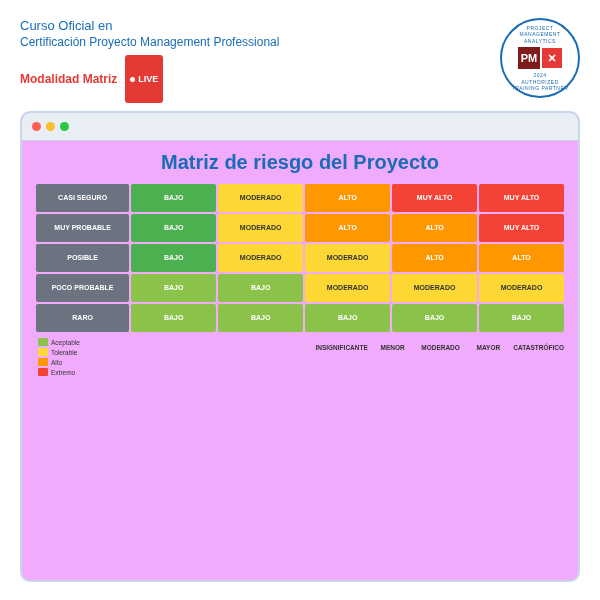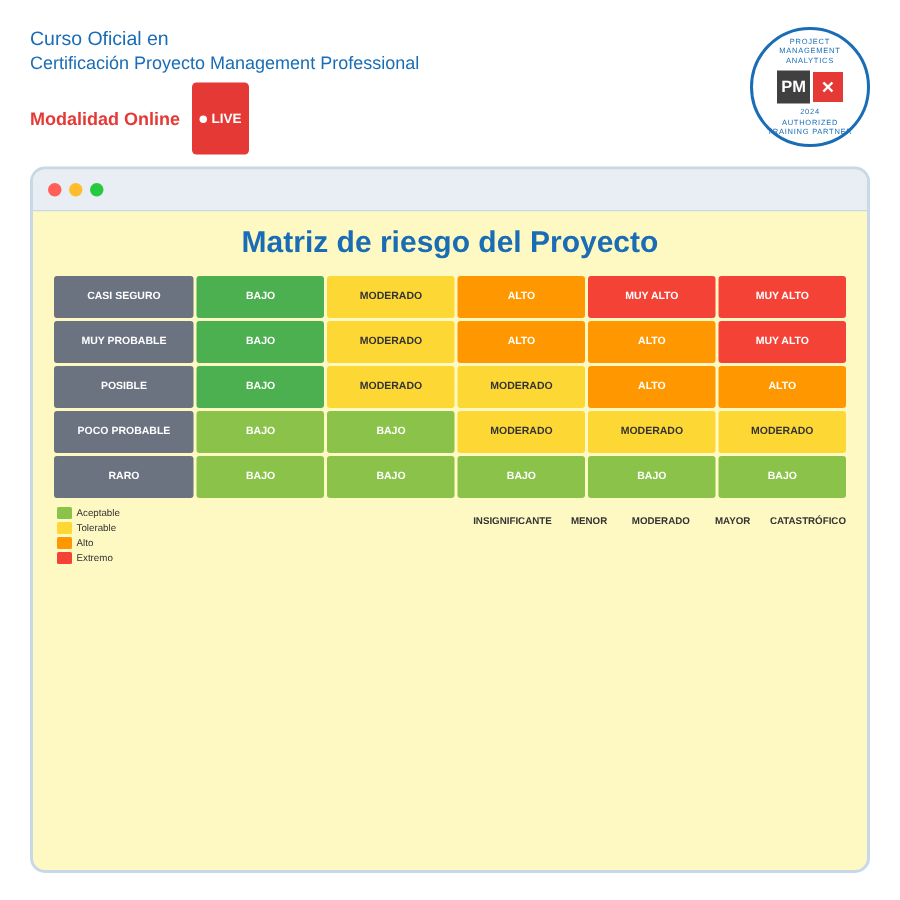--- a/index.html
+++ b/index.html
@@ -118,21 +118,21 @@
     .pm-logo {
       display: flex;
       align-items: center;
       gap: 2px;
       margin: 3px 0;
     }
 
     .pm-box {
       width: 22px;
       height: 22px;
-      background: #404040;
+      background: #7f1d1d;
       display: flex;
       align-items: center;
       justify-content: center;
       color: white;
       font-size: 11px;
       font-weight: 900;
     }
 
     .pm-x {
       width: 20px;
@@ -142,21 +142,21 @@
       align-items: center;
       justify-content: center;
       color: white;
       font-size: 11px;
       font-weight: 900;
     }
 
     
     .browser-window {
       width: 100%;
-      background: #fef9c3;
+      background: #f0abfc;
       border-radius: 10px;
       border: 2px solid #c8d8e8;
       flex: 1;
       display: flex;
       flex-direction: column;
       margin-bottom: 8px;
       overflow: hidden;
     }
 
     .browser-bar {
@@ -299,21 +299,21 @@
 </head>
 <body>
 
 <div class="outer">
 
   <div class="header">
     <div class="header-left">
       <span class="curso-label">Curso Oficial en</span>
       <span class="subtitle">Certificación Proyecto Management Professional</span>
       <div class="modalidad-row">
-        <span class="modalidad-text">Modalidad Online</span>
+        <span class="modalidad-text">Modalidad Matriz</span>
         <div class="live-badge">
           <div class="live-dot"></div>
           <span>LIVE</span>
         </div>
       </div>
     </div>
 
     <div class="pmi-badge">
       <div class="pmi-outer-text">PROJECT MANAGEMENT<br>ANALYTICS</div>
       <div class="pm-logo">

